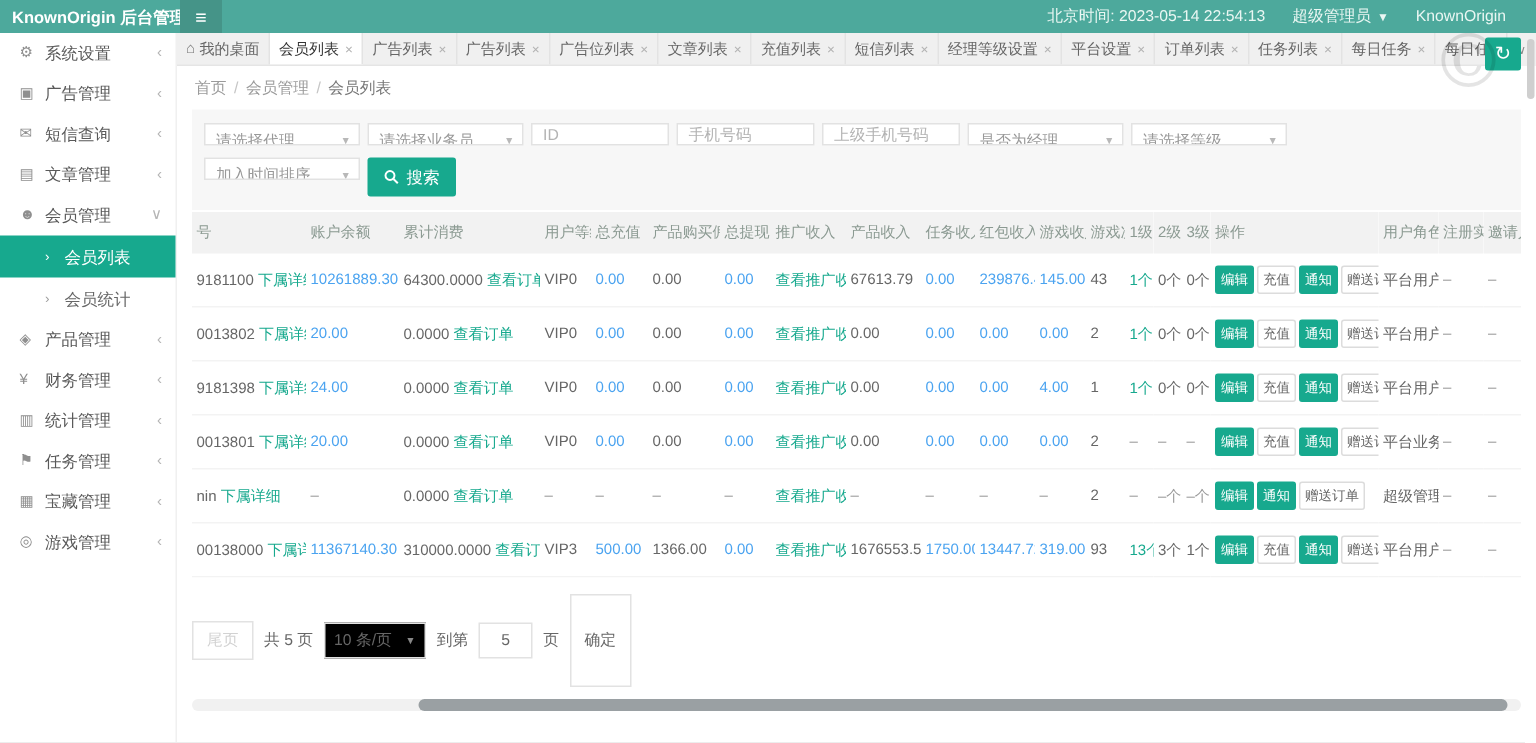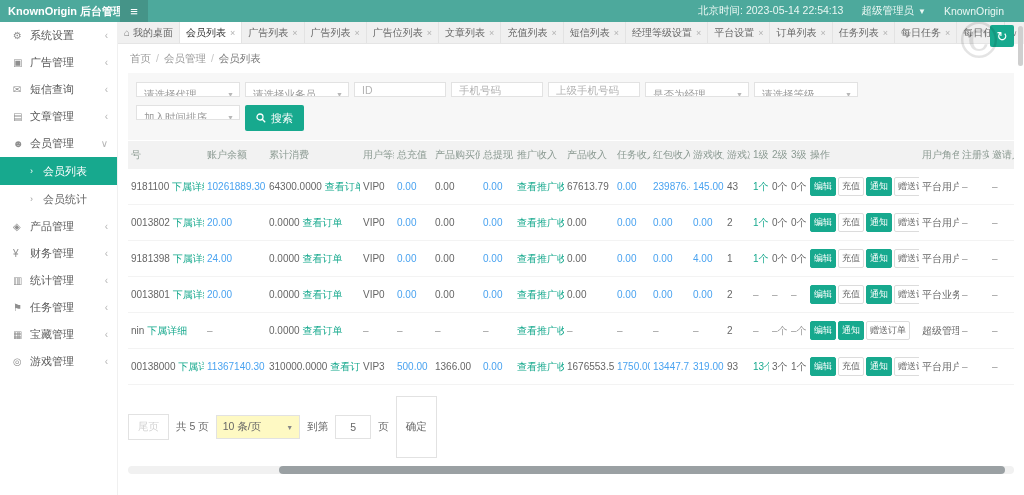--- a/index.html
+++ b/index.html
@@ -58,21 +58,21 @@
   .blue{color:#4aa3f0;}
   .teal{color:#17a98e;}
   .dash{color:#999;}
   .b{display:inline-block;font-size:9px;line-height:1;padding:4px 3px;border-radius:2px;margin-right:2px;cursor:pointer;}
   .b.f{background:#17a98e;border:1px solid #17a98e;color:#fff;}
   .b.o{background:#fff;border:1px solid #dcdcdc;color:#666;}
 
   
   .pager{margin:11px 10px 0;display:flex;align-items:center;gap:7px;font-size:10.5px;color:#666;}
   .pg-btn{border:1px solid #e2e2e2;background:#fff;color:#d2d2d2;padding:5px 9px;cursor:pointer;}
-  .pg-sel{border:1px solid #e2e2e2;background:#fef9c3;padding:4px 6px;display:flex;align-items:center;gap:25px;cursor:pointer;}
+  .pg-sel{border:1px solid #e2e2e2;background:#000000;padding:4px 6px;display:flex;align-items:center;gap:9px;cursor:pointer;}
   .pg-sel .arr{font-size:7px;color:#888;}
   .pg-input{width:36px;height:24px;border:1px solid #e2e2e2;text-align:center;font-size:10.5px;color:#666;}
   .pg-ok{border:1px solid #e2e2e2;background:#fff;color:#666;padding:23px 9px;cursor:pointer;}
 
   
   .hscroll{margin:8px 10px 0;height:8px;background:#f1f1f1;border-radius:4px;position:relative;}
   .hthumb{position:absolute;top:0;left:17%;width:82%;height:8px;background:#9aa0a3;border-radius:4px;cursor:pointer;}
   .vthumb{position:absolute;top:26px;right:1px;width:5px;height:40px;background:#cfcfcf;border-radius:3px;z-index:40;cursor:pointer;}
   .wm{position:absolute;top:12px;right:20px;font-size:50px;color:#000;opacity:.10;z-index:25;pointer-events:none;font-family:"DejaVu Serif","Liberation Serif",serif;}
 </style>

